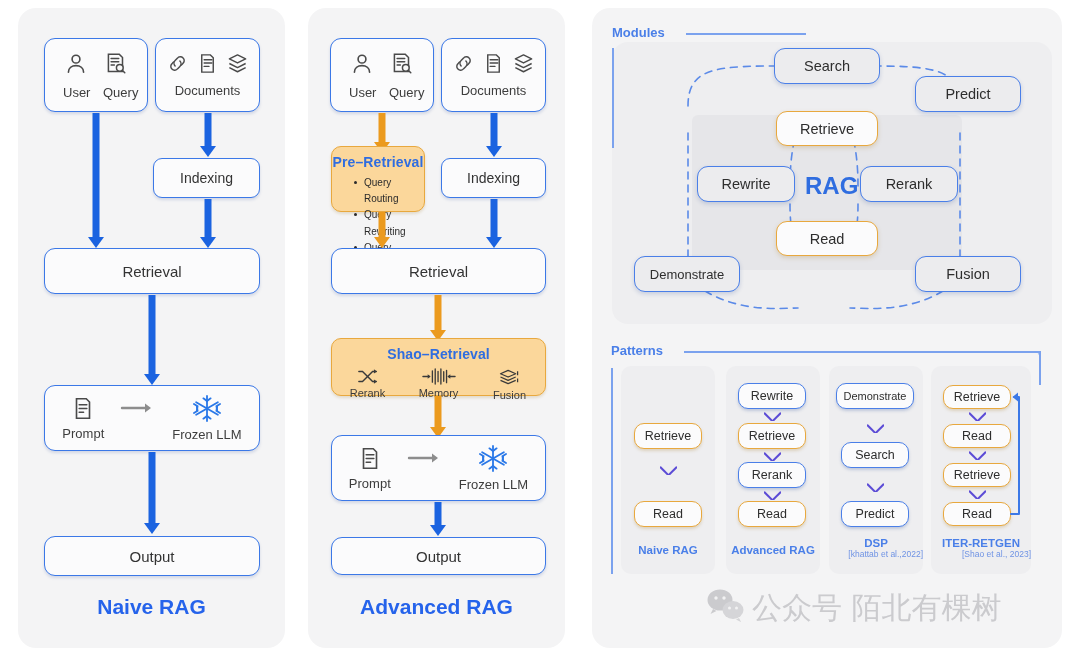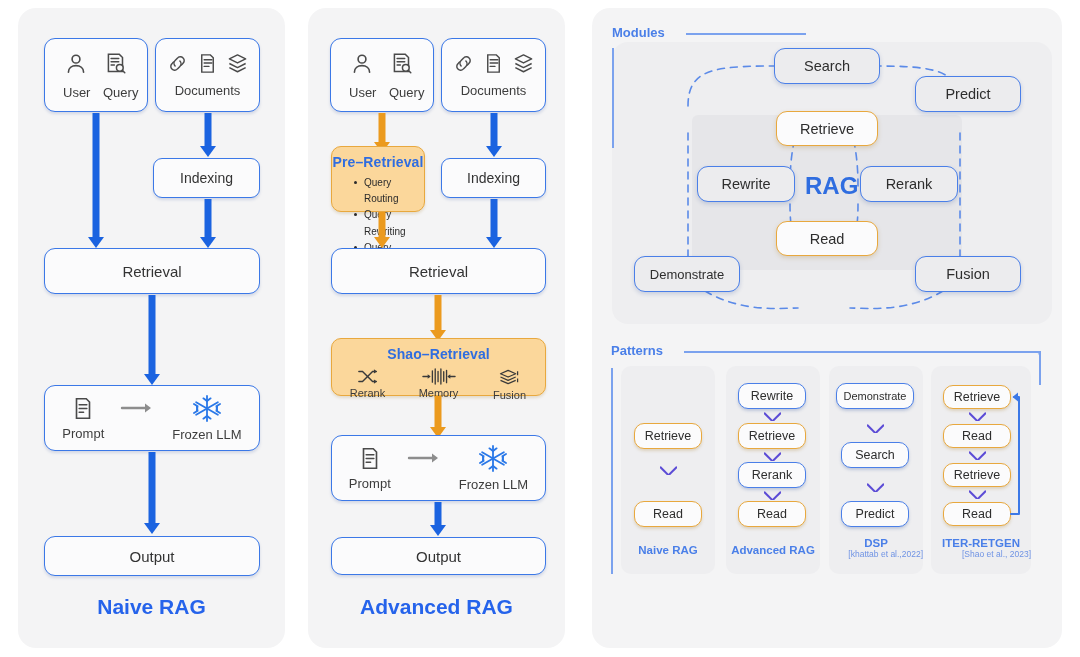--- a/index.html
+++ b/index.html
@@ -594,14 +594,29 @@
   <svg id="loop-svg" viewBox="0 0 110 150">
     <g fill="none" stroke="#3b78e7" stroke-width="2" stroke-linecap="round" stroke-linejoin="round">
       <path d="M81 134 L 89 134 L 89 17 L 84 17"></path>
       <path d="M88 12.5 L 82.5 17 L 88 21.5" fill="#3b78e7" stroke="none"></path>
     </g>
   </svg>
   <div class="pat-name" style="left:931px; top:537px; width:100px;">ITER-RETGEN</div>
   <div class="pat-cite" style="left:931px; top:549px; width:100px;">[Shao et al., 2023]</div>
 
 
+  <div id="watermark">
+    <span>
+      <svg width="40" height="34" viewBox="0 0 40 34" fill="#c9c9cc">
+        <ellipse cx="14" cy="12" rx="12.5" ry="10.5"></ellipse>
+        <path d="M7 21l-2.5 5 6-3z"></path>
+        <ellipse cx="27" cy="22" rx="10.5" ry="9" fill="#d4d4d7"></ellipse>
+        <path d="M33 30l2.2 4.2-5.2-2.6z" fill="#d4d4d7"></path>
+        <circle cx="10" cy="10" r="1.7" fill="#f2f2f3"></circle>
+        <circle cx="18" cy="10" r="1.7" fill="#f2f2f3"></circle>
+        <circle cx="23.5" cy="20" r="1.5" fill="#f2f2f3"></circle>
+        <circle cx="30.5" cy="20" r="1.5" fill="#f2f2f3"></circle>
+      </svg>
+    </span>
+    <span class="wtext">公众号 陌北有棵树</span>
+  </div>
 
 </div>
 
 </body></html>

